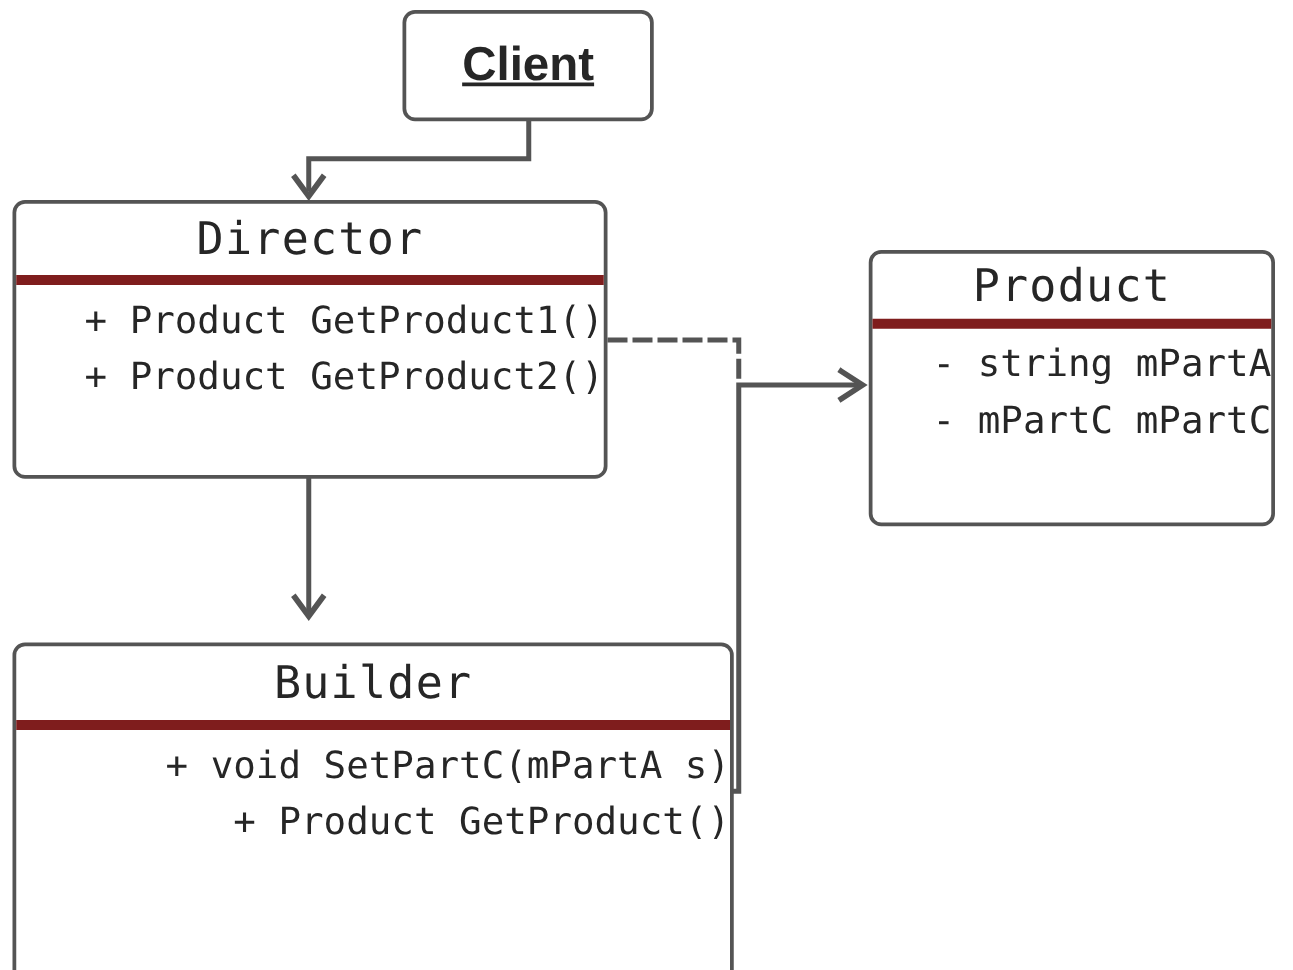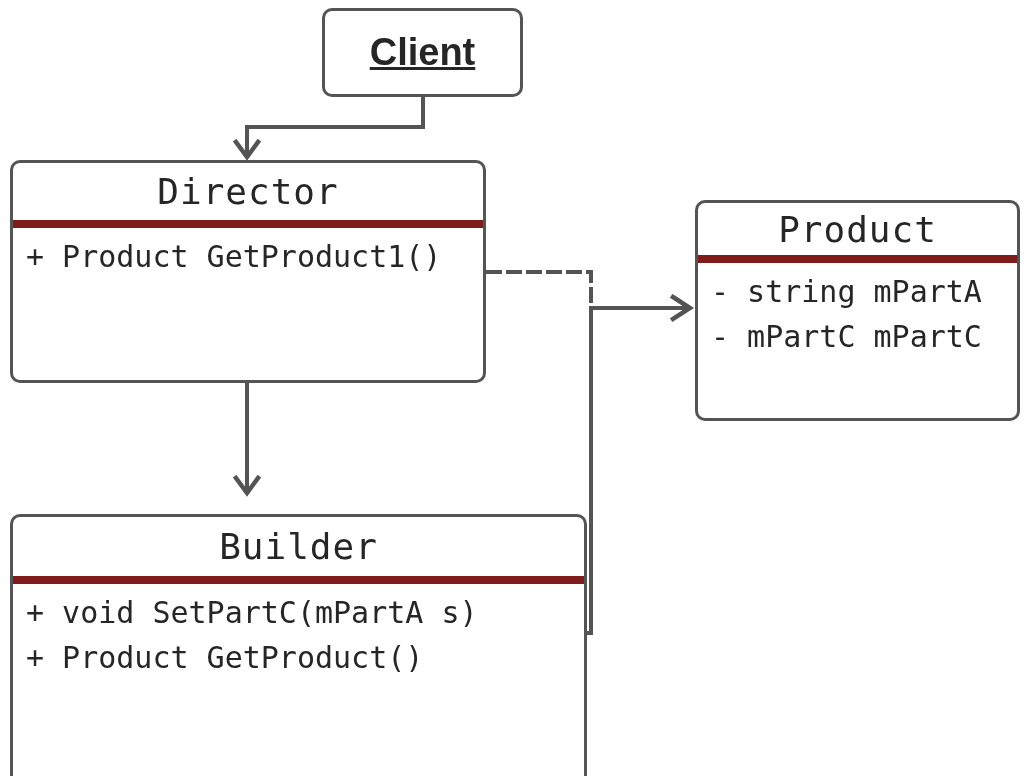--- a/index.html
+++ b/index.html
@@ -41,20 +41,21 @@
     font-size: 36px;
     letter-spacing: 1px;
   }
   .uml-body {
     padding: 6px 0 0 13px;
   }
   .member {
     font-size: 30px;
     line-height: 45px;
     white-space: pre;
+    text-align: right;
   }
   .client-box {
     left: 322px; top: 8px;
     width: 201px; height: 89px;
     display: flex;
     align-items: center;
     justify-content: center;
     font-family: "Liberation Sans", sans-serif;
     font-weight: bold;
     font-size: 38px;
@@ -89,20 +90,21 @@
   </svg>
 
   <div class="uml-box client-box">
     <span>Client</span>
   </div>
 
   <div class="uml-box director-box">
     <div class="uml-header">Director</div>
     <div class="uml-body">
       <div class="member">+ Product GetProduct1()</div>
+      <div class="member">+ Product GetProduct2()</div>
     </div>
   </div>
 
   <div class="uml-box builder-box">
     <div class="uml-header">Builder</div>
     <div class="uml-body">
       <div class="member">+ void SetPartC(mPartA s)</div>
       <div class="member">+ Product GetProduct()</div>
     </div>
   </div>

